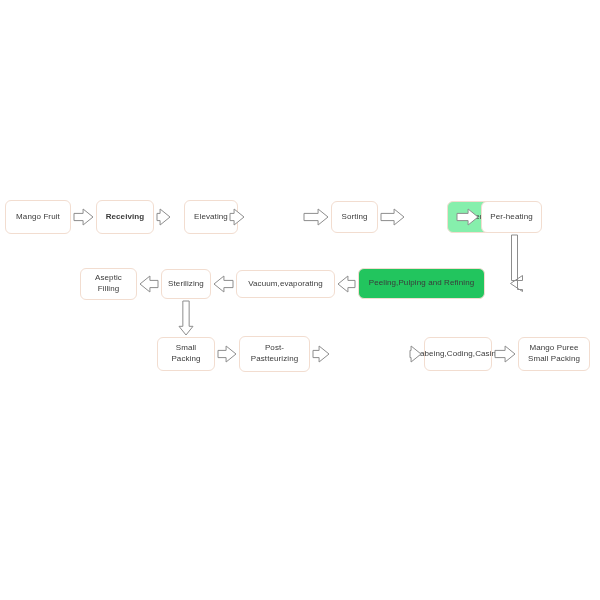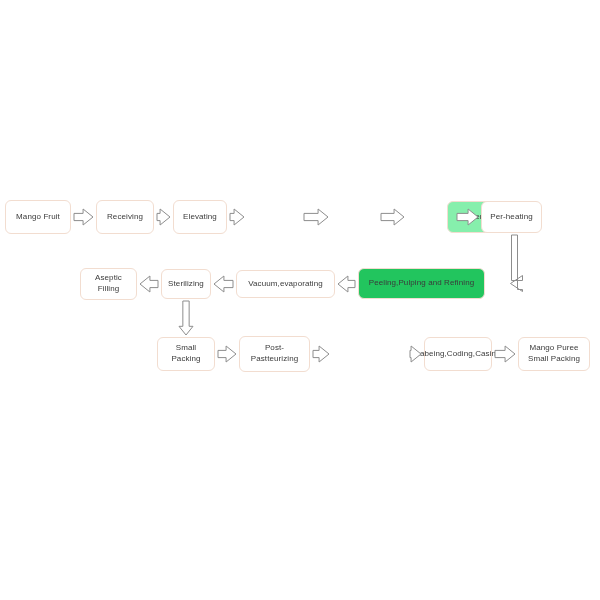--- a/index.html
+++ b/index.html
@@ -51,22 +51,23 @@
     stroke: #8d8d8d;
     stroke-width: 1;
     stroke-linejoin: miter;
   }
 </style>
 </head>
 <body>
 
 <div id="canvas">
     <div class="node" style="left: 5px; top: 200px; width: 66px; height: 34px; border-color: rgb(242, 221, 208); background: rgb(255, 255, 255); color: rgb(58, 58, 58);">Mango Fruit</div>
-    <div class="node" style="left: 96px; top: 200px; width: 58px; height: 34px; border-color: rgb(242, 221, 208); background: rgb(255, 255, 255); color: rgb(58, 58, 58);">Receiving</div>
-    <div class="node" style="left: 173px; top: 200px; width: 54px; height: 34px; border-color: rgb(242, 221, 208); background: rgb(255, 255, 255); color: rgb(58, 58, 58);">Elevating</div>
+    <div class="node" style="left: 96px; top: 200px; width: 58px; height: 34px; border-color: rgb(242, 221, 208); background: rgb(255, 255, 255); color: rgb(58, 58, 58); font-weight: bold;">Receiving</div>
+    <div class="node" style="left: 184px; top: 200px; width: 54px; height: 34px; border-color: rgb(242, 221, 208); background: rgb(255, 255, 255); color: rgb(58, 58, 58);">Elevating</div>
+    <div class="node" style="left: 331px; top: 201px; width: 47px; height: 32px; border-color: rgb(242, 221, 208); background: rgb(255, 255, 255); color: rgb(58, 58, 58);">Sorting</div>
     <div class="node" style="left: 407px; top: 201px; width: 47px; height: 32px; border-color: rgb(242, 221, 208); background: #86efac; color: rgb(58, 58, 58); margin-left: 40px;">Stoner</div>
     <div class="node" style="left: 481px; top: 201px; width: 61px; height: 32px; border-color: rgb(242, 221, 208); background: rgb(255, 255, 255); color: rgb(58, 58, 58);">Per-heating</div>
     <div class="node" style="left: 358px; top: 268px; width: 127px; height: 31px; border-color: rgb(242, 221, 208); background: #22c55e; color: rgb(58, 58, 58);">Peeling,Pulping and Refining</div>
     <div class="node" style="left: 236px; top: 270px; width: 99px; height: 28px; border-color: rgb(242, 221, 208); background: rgb(255, 255, 255); color: rgb(58, 58, 58);">Vacuum,evaporating</div>
     <div class="node" style="left: 161px; top: 269px; width: 50px; height: 30px; border-color: rgb(242, 221, 208); background: rgb(255, 255, 255); color: rgb(58, 58, 58);">Sterilizing</div>
     <div class="node" style="left: 80px; top: 268px; width: 57px; height: 32px; border-color: rgb(242, 221, 208); background: rgb(255, 255, 255); color: rgb(58, 58, 58);">Aseptic
 Filling</div>
     <div class="node" style="left: 157px; top: 337px; width: 58px; height: 34px; border-color: rgb(242, 221, 208); background: rgb(255, 255, 255); color: rgb(58, 58, 58);">Small
 Packing</div>
     <div class="node" style="left: 239px; top: 336px; width: 71px; height: 36px; border-color: rgb(242, 221, 208); background: rgb(255, 255, 255); color: rgb(58, 58, 58);">Post-

